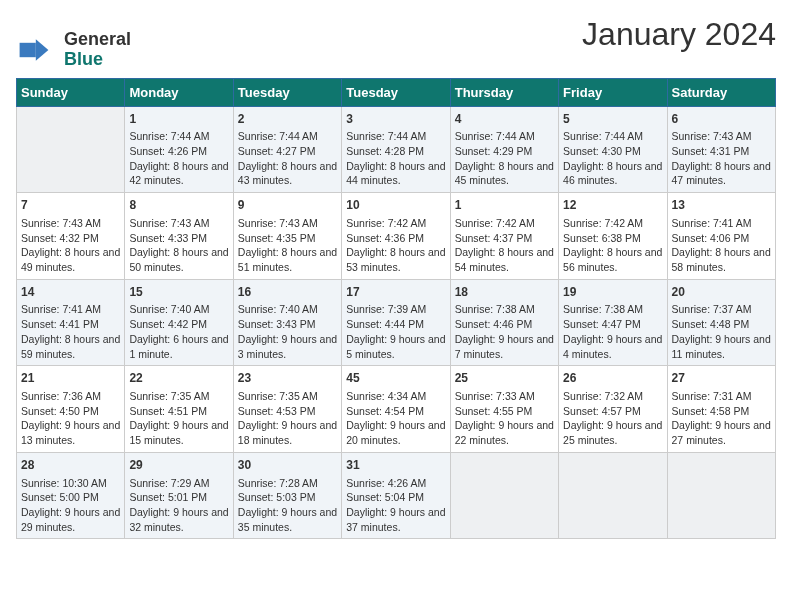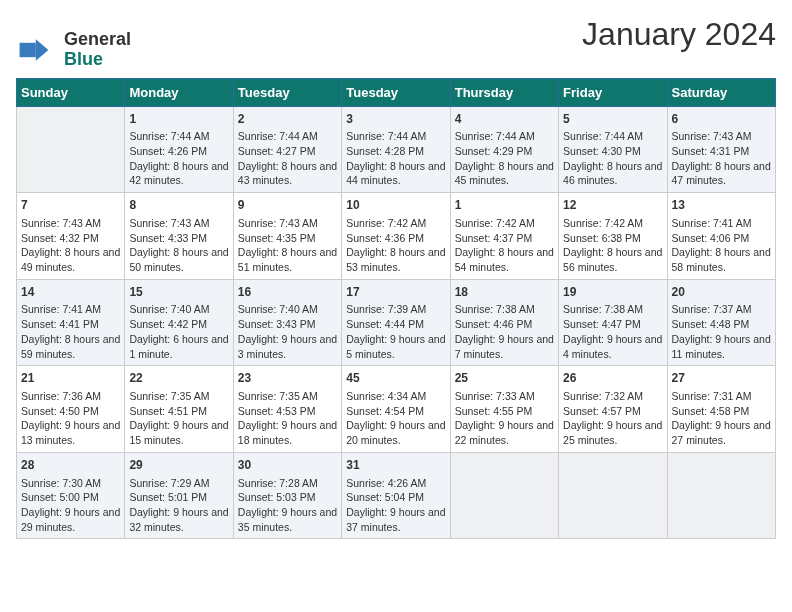--- a/index.html
+++ b/index.html
@@ -291,21 +291,21 @@
         <td>
           <span class="day-num">27</span>
           <div>Sunrise: 7:31 AM</div>
           <div>Sunset: 4:58 PM</div>
           <div>Daylight: 9 hours and 27 minutes.</div>
         </td>
       </tr>
       <tr>
         <td>
           <span class="day-num">28</span>
-          <div>Sunrise: 7:30 AM</div>
+          <div>Sunrise: 10:30 AM</div>
           <div>Sunset: 5:00 PM</div>
           <div>Daylight: 9 hours and 29 minutes.</div>
         </td>
         <td>
           <span class="day-num">29</span>
           <div>Sunrise: 7:29 AM</div>
           <div>Sunset: 5:01 PM</div>
           <div>Daylight: 9 hours and 32 minutes.</div>
         </td>
         <td>

